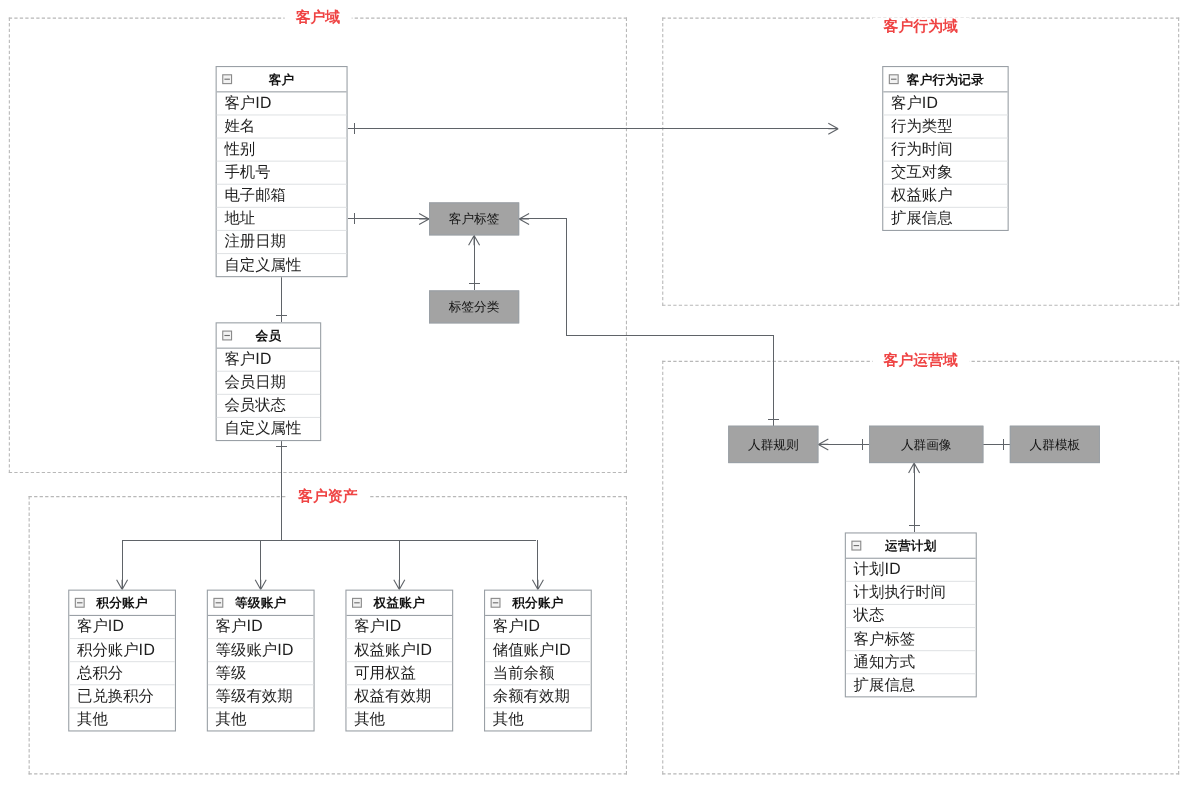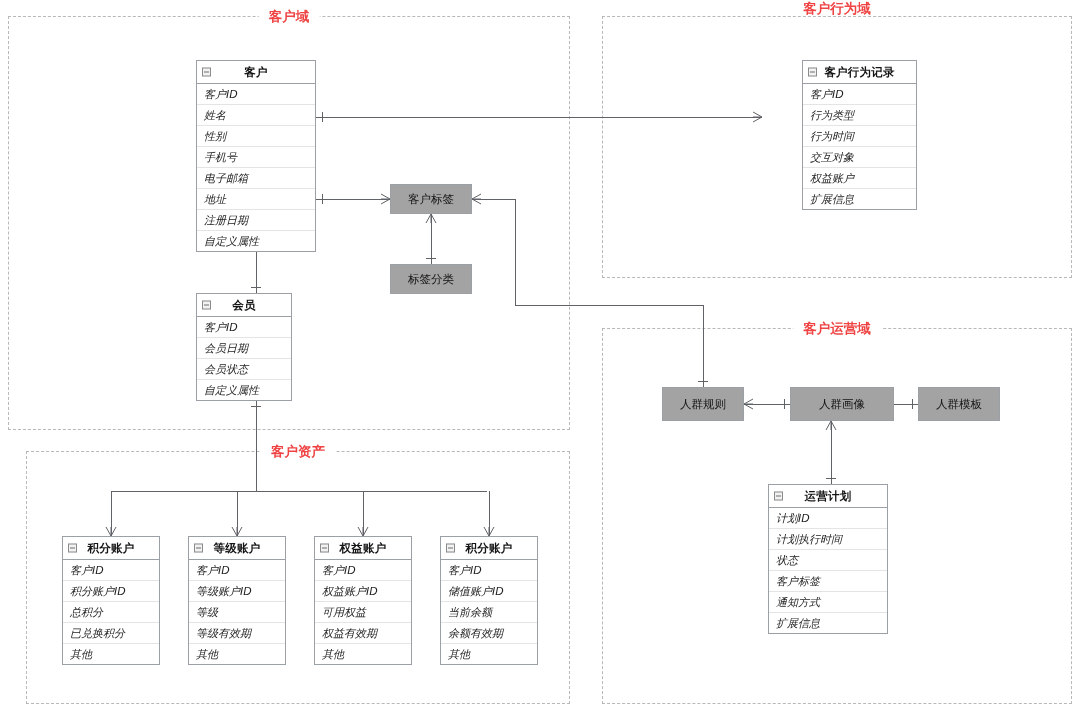--- a/index.html
+++ b/index.html
@@ -59,25 +59,24 @@
     box-sizing:border-box;
   }
   .collapse-icon::before{
     content:"";position:absolute;left:1px;right:1px;top:3px;
     height:1px;background:#6d6d6d;
   }
   .t-row{
     height:20px;
     display:flex;align-items:center;
     padding-left:7px;
-    font-size:11px;
+    font-size:14px;
     color:#1f1f1f;
     border-bottom:1px solid #e2e4e6;
     white-space:nowrap;
-    font-style:italic;
   }
   .t-row:last-child{border-bottom:none;}
 
   
   .node{
     position:absolute;
     box-sizing:border-box;
     background:#a3a3a3;
     border:1px solid #9aa0a6;
     display:flex;align-items:center;justify-content:center;
@@ -87,21 +86,21 @@
 </style>
 </head>
 <body>
 
 <div id="canvas">
 
   <div class="group" id="g0" style="left: 8px; top: 16px; width: 562px; height: 414px;"></div>
   <div class="group-title" id="gt0" style="left: 289px; top: 8px;">客户域</div>
 
   <div class="group" id="g1" style="left: 602px; top: 16px; width: 470px; height: 262px;"></div>
-  <div class="group-title" id="gt1" style="left: 837px; top: 0;">客户行为域</div>
+  <div class="group-title" id="gt1" style="left: 837px; top: 16px;">客户行为域</div>
 
   <div class="group" id="g2" style="left: 26px; top: 451px; width: 544px; height: 253px;"></div>
   <div class="group-title" id="gt2" style="left: 298px; top: 443px;">客户资产</div>
 
   <div class="group" id="g3" style="left: 602px; top: 328px; width: 470px; height: 376px;"></div>
   <div class="group-title" id="gt3" style="left: 837px; top: 320px;">客户运营域</div>
 
   <svg class="wires" viewBox="0 0 1080 716" xmlns="http://www.w3.org/2000/svg">
     <defs>
       <g id="crow-r">

